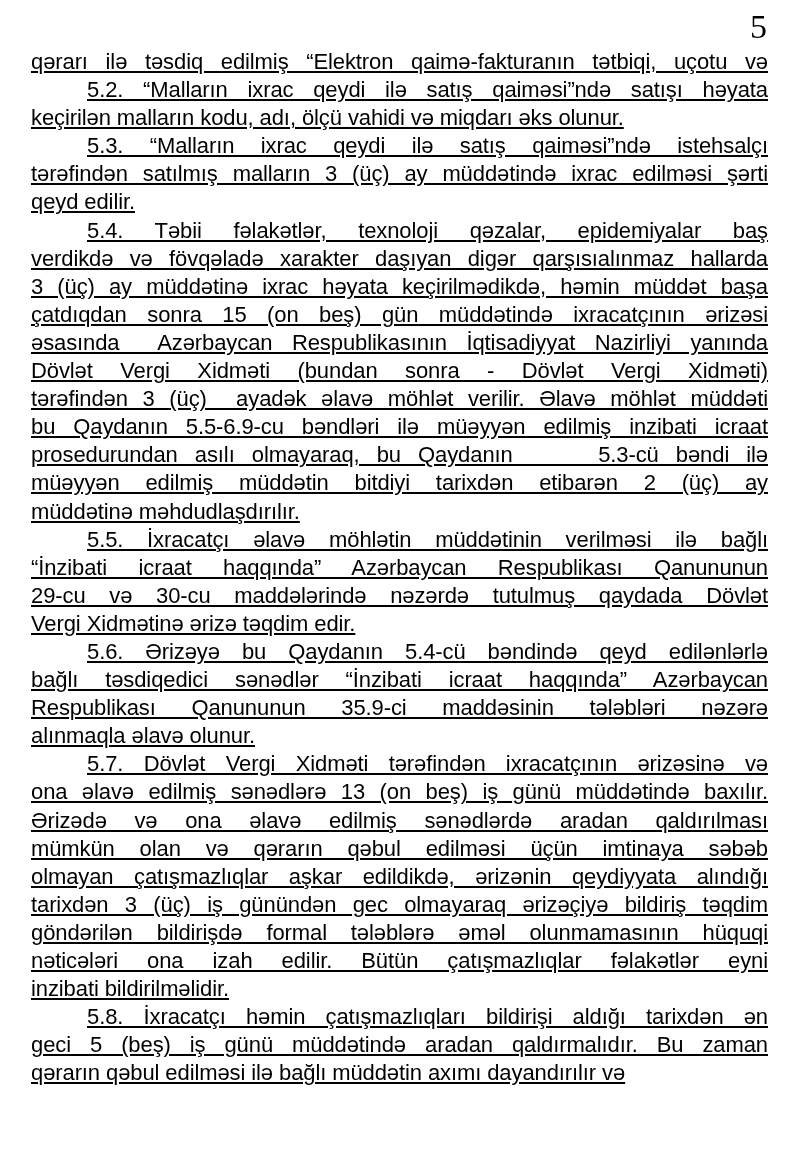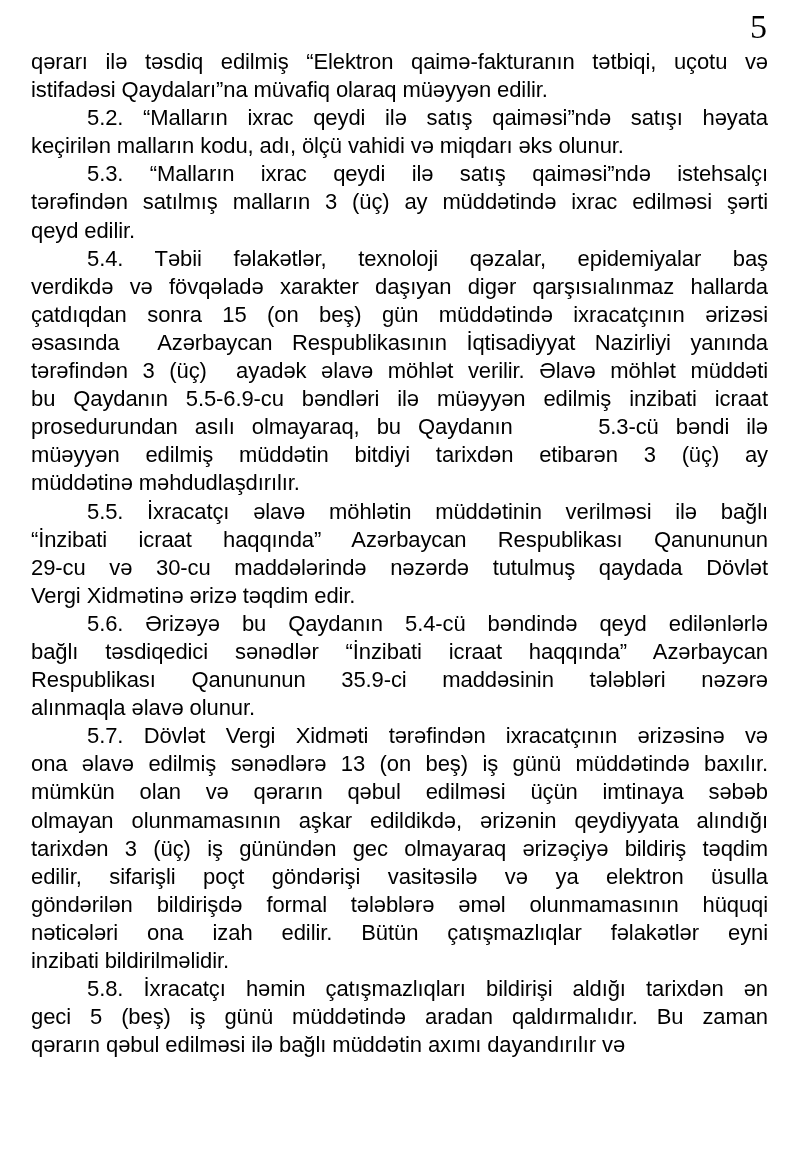--- a/index.html
+++ b/index.html
@@ -30,20 +30,21 @@
     left: 31px;
     top: 48px;
     width: 737px;
     font-size: 22px;
     line-height: 28.1px;
     letter-spacing: -0.1px;
   }
   .paragraph {
     margin: 0;
     padding: 0;
+    text-decoration: underline;
   }
   .line {
     text-align: justify;
     text-align-last: justify;
     white-space: normal;
     overflow: hidden;
   }
   .line.lastline {
     text-align-last: left;
   }
@@ -52,61 +53,62 @@
   }
 </style>
 </head>
 <body>
 
 <div class="page">
   <div class="page-number">5</div>
   <div class="doc-body">
       <div class="paragraph">
         <div class="line">qərarı ilə təsdiq edilmiş “Elektron qaimə-fakturanın tətbiqi, uçotu və</div>
-        <div class="line lastline">istifadəsi Qaydaları”na müvafiq olaraq müəyyən edilir.</div>
       </div>
       <div class="paragraph">
         <div class="line indent">5.2. “Malların ixrac qeydi ilə satış qaiməsi”ndə satışı həyata</div>
         <div class="line lastline">keçirilən malların kodu, adı, ölçü vahidi və miqdarı əks olunur.</div>
       </div>
       <div class="paragraph">
         <div class="line indent">5.3. “Malların ixrac qeydi ilə satış qaiməsi”ndə istehsalçı</div>
         <div class="line">tərəfindən satılmış malların 3 (üç) ay müddətində ixrac edilməsi şərti</div>
         <div class="line lastline">qeyd edilir.</div>
       </div>
       <div class="paragraph">
         <div class="line indent">5.4. Təbii fəlakətlər, texnoloji qəzalar, epidemiyalar baş</div>
         <div class="line">verdikdə və fövqəladə xarakter daşıyan digər qarşısıalınmaz hallarda</div>
+        <div class="line">3 (üç) ay müddətinə ixrac həyata keçirilmədikdə, həmin müddət başa</div>
         <div class="line">çatdıqdan sonra 15 (on beş) gün müddətində ixracatçının ərizəsi</div>
         <div class="line">əsasında&nbsp; Azərbaycan Respublikasının İqtisadiyyat Nazirliyi yanında</div>
+        <div class="line">Dövlət Vergi Xidməti (bundan sonra - Dövlət Vergi Xidməti)</div>
         <div class="line">tərəfindən 3 (üç)&nbsp; ayadək əlavə möhlət verilir. Əlavə möhlət müddəti</div>
         <div class="line">bu Qaydanın 5.5-6.9-cu bəndləri ilə müəyyən edilmiş inzibati icraat</div>
         <div class="line">prosedurundan asılı olmayaraq, bu Qaydanın&nbsp;&nbsp;&nbsp;&nbsp; 5.3-cü bəndi ilə</div>
-        <div class="line">müəyyən edilmiş müddətin bitdiyi tarixdən etibarən 3 (üç) ay</div>
+        <div class="line">müəyyən edilmiş müddətin bitdiyi tarixdən etibarən 2 (üç) ay</div>
         <div class="line lastline">müddətinə məhdudlaşdırılır.</div>
       </div>
       <div class="paragraph">
         <div class="line indent">5.5. İxracatçı əlavə möhlətin müddətinin verilməsi ilə bağlı</div>
         <div class="line">“İnzibati icraat haqqında” Azərbaycan Respublikası Qanununun</div>
         <div class="line">29-cu və 30-cu maddələrində nəzərdə tutulmuş qaydada Dövlət</div>
         <div class="line lastline">Vergi Xidmətinə ərizə təqdim edir.</div>
       </div>
       <div class="paragraph">
         <div class="line indent">5.6. Ərizəyə bu Qaydanın 5.4-cü bəndində qeyd edilənlərlə</div>
         <div class="line">bağlı təsdiqedici sənədlər “İnzibati icraat haqqında” Azərbaycan</div>
         <div class="line">Respublikası Qanununun 35.9-ci maddəsinin tələbləri nəzərə</div>
         <div class="line lastline">alınmaqla əlavə olunur.</div>
       </div>
       <div class="paragraph">
         <div class="line indent">5.7. Dövlət Vergi Xidməti tərəfindən ixracatçının ərizəsinə və</div>
         <div class="line">ona əlavə edilmiş sənədlərə 13 (on beş) iş günü müddətində baxılır.</div>
+        <div class="line">Ərizədə və ona əlavə edilmiş sənədlərdə aradan qaldırılması</div>
         <div class="line">mümkün olan və qərarın qəbul edilməsi üçün imtinaya səbəb</div>
-        <div class="line">olmayan olunmamasının aşkar edildikdə, ərizənin qeydiyyata alındığı</div>
+        <div class="line">olmayan çatışmazlıqlar aşkar edildikdə, ərizənin qeydiyyata alındığı</div>
         <div class="line">tarixdən 3 (üç) iş günündən gec olmayaraq ərizəçiyə bildiriş təqdim</div>
-        <div class="line">edilir, sifarişli poçt göndərişi vasitəsilə və ya elektron üsulla</div>
         <div class="line">göndərilən bildirişdə formal tələblərə əməl olunmamasının hüquqi</div>
         <div class="line">nəticələri ona izah edilir. Bütün çatışmazlıqlar fəlakətlər eyni</div>
         <div class="line lastline">inzibati bildirilməlidir.</div>
       </div>
       <div class="paragraph">
         <div class="line indent">5.8. İxracatçı həmin çatışmazlıqları bildirişi aldığı tarixdən ən</div>
         <div class="line">geci 5 (beş) iş günü müddətində aradan qaldırmalıdır. Bu zaman</div>
         <div class="line lastline">qərarın qəbul edilməsi ilə bağlı müddətin axımı dayandırılır və</div>
       </div>
     </div>

